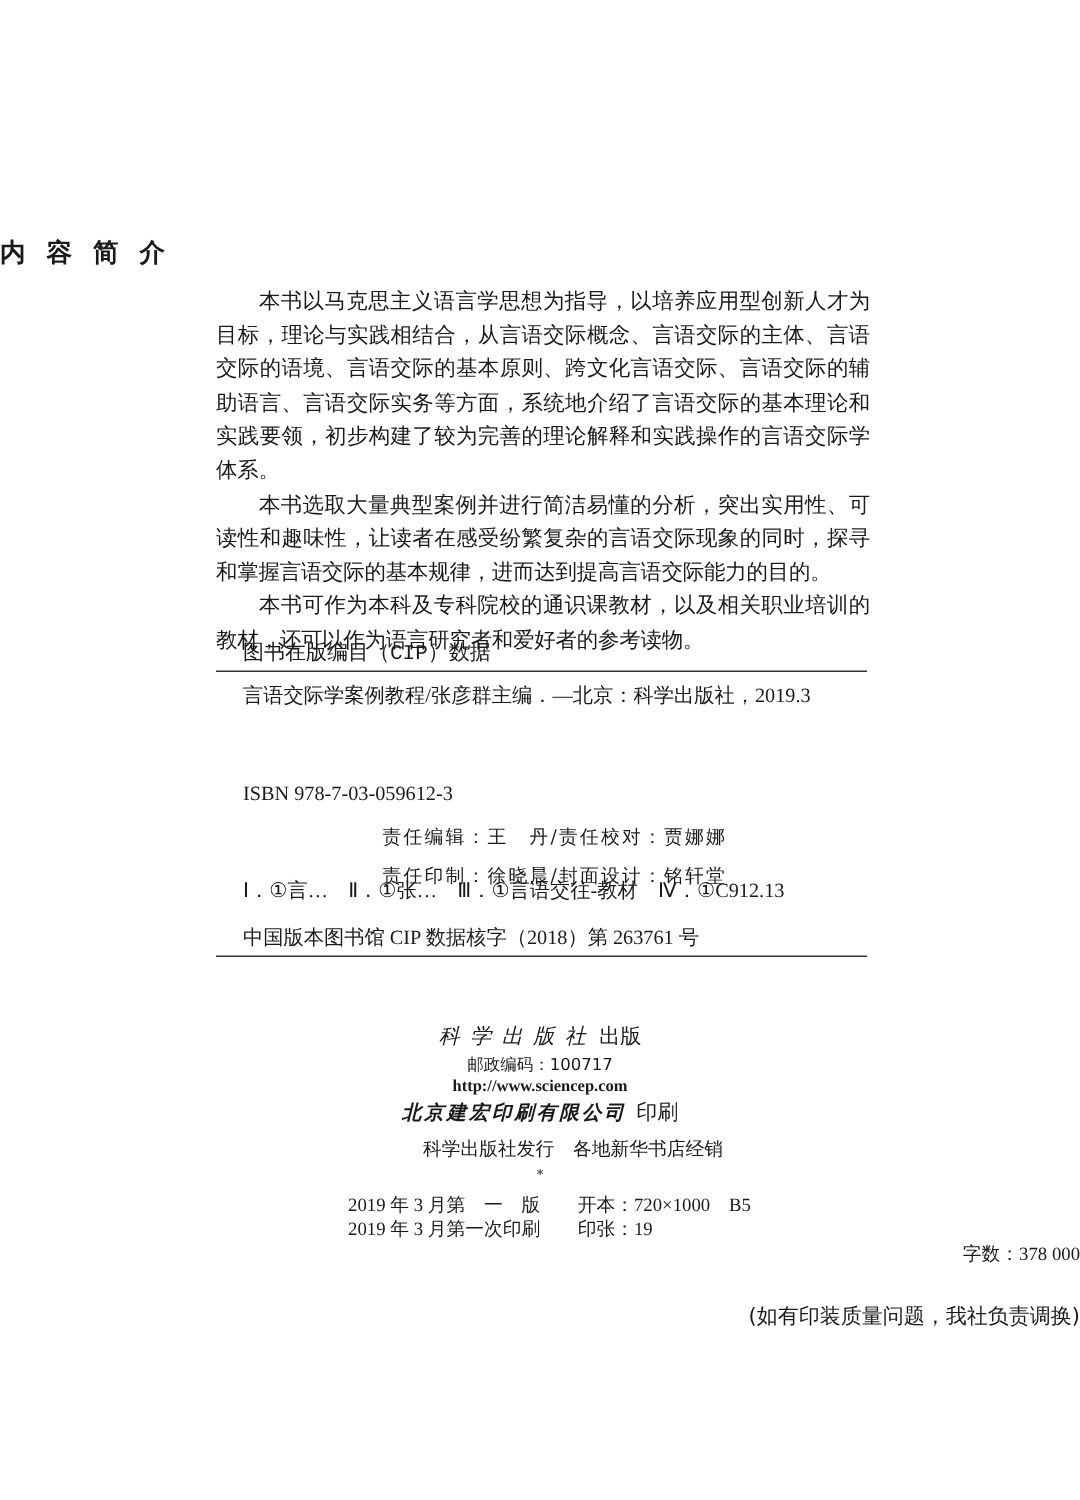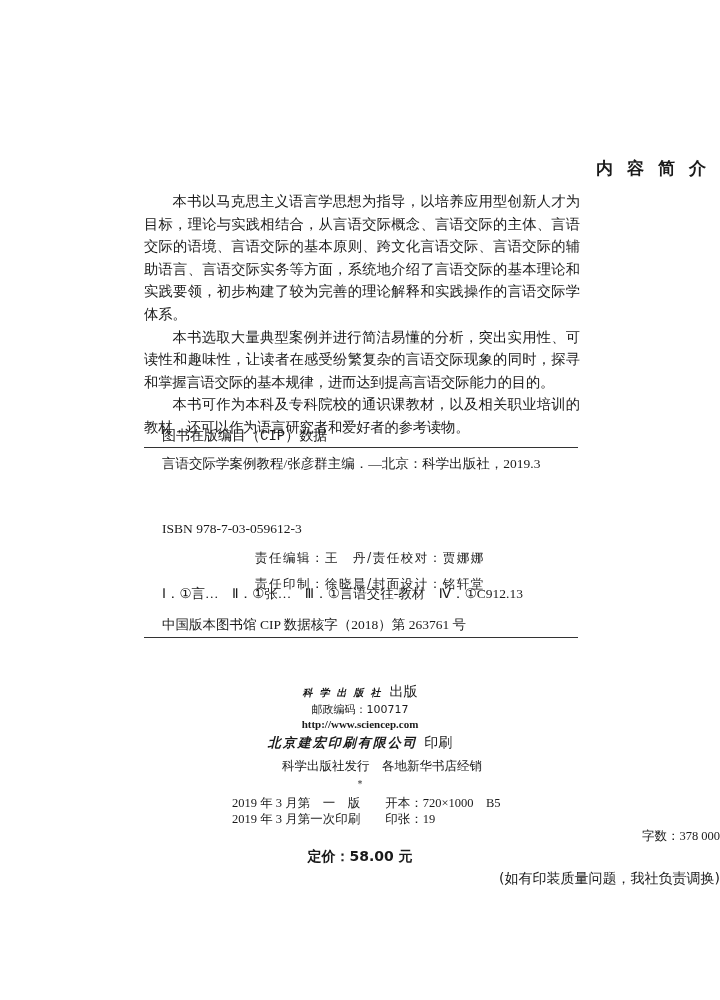--- a/index.html
+++ b/index.html
@@ -5,21 +5,21 @@
   html, body { margin: 0; padding: 0; background: #ffffff; }
   body {
     width: 720px; height: 1000px; position: relative; overflow: hidden;
     font-family: "DejaVu Serif", "Liberation Serif", serif;
     color: #1a1a1a;
   }
   .page { position: absolute; left: 0; top: 0; width: 720px; height: 1000px; }
 
   .title {
     position: absolute; left: 0; width: 720px; top: 157px;
-    text-align: right; font-size: 17px; font-weight: bold;
+    text-align: left; font-size: 17px; font-weight: bold;
     font-family: "DejaVu Sans", sans-serif; letter-spacing: 14px;
   }
 
   .intro { position: absolute; left: 144px; width: 436px; top: 190px; }
   .intro p {
     margin: 0; font-size: 14.3px; line-height: 22.6px;
     text-indent: 2em; text-align: justify;
     font-family: "DejaVu Sans", sans-serif;
     letter-spacing: -0.15px;
   }
@@ -37,22 +37,22 @@
 
   .staff { position: absolute; left: 0; width: 720px; top: 545px; }
   .staff-line {
     text-align: left; padding-left: 255px; height: 26px; line-height: 26px;
     font-size: 12.5px; font-family: "DejaVu Serif", serif; letter-spacing: 1.5px;
   }
 
   .imprint { position: absolute; left: 0; width: 720px; top: 680px; text-align: center; }
   .pub-line { font-size: 14px; height: 22px; line-height: 22px; }
   .pub-name {
-    font-weight: bold; font-style: italic; letter-spacing: 7px;
-    font-family: "DejaVu Serif", serif; font-size: 10px;
+    font-weight: normal; font-style: italic; letter-spacing: 7px;
+    font-family: "DejaVu Serif", serif; font-size: 14px;
   }
   .pub-suffix { font-family: "DejaVu Sans", sans-serif; font-size: 14px; margin-left: 2px; }
   .addr { font-size: 11px; height: 15px; line-height: 15px; font-family: "DejaVu Sans", sans-serif; }
   .url { font-size: 11px; height: 15px; line-height: 15px; font-family: "Liberation Serif", serif; font-weight: bold; }
   .printer-line { font-size: 14px; height: 20px; line-height: 20px; }
   .printer-name { font-weight: bold; font-style: italic; letter-spacing: 2px; font-family: "DejaVu Serif", serif; font-size: 13px; }
   .dist { font-size: 12.5px; height: 24px; line-height: 24px; font-family: "DejaVu Sans", sans-serif; margin-top: 2px; padding-left: 44px; }
   .star { font-size: 9px; height: 12px; line-height: 12px; }
 
   .edition { position: absolute; left: 232px; top: 795px; font-size: 12.5px; font-family: "Liberation Serif", serif; }
@@ -103,16 +103,15 @@
     </div>
     <div class="dist">科学出版社发行　各地新华书店经销</div>
     <div class="star">*</div>
   </div>
 
   <div class="edition">
     <div class="ed-line">2019 年 3 月第　一　版　　开本：720×1000　B5</div>
     <div class="ed-line">2019 年 3 月第一次印刷　　印张：19</div>
   </div>
   <div class="wordcount">字数：378 000</div>
-  <div class="price">定价：58.00 元</div>
   <div class="notice">(如有印装质量问题，我社负责调换)</div>
 
 </div>
 
 </body></html>

